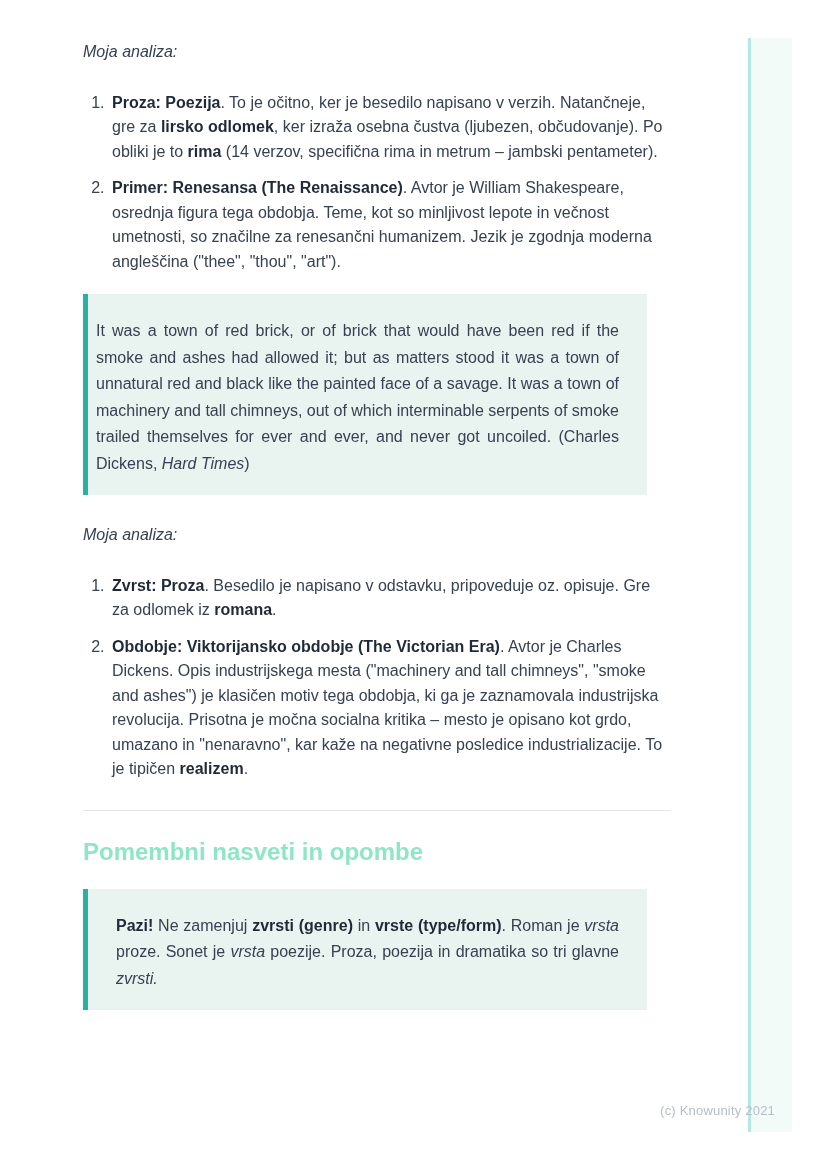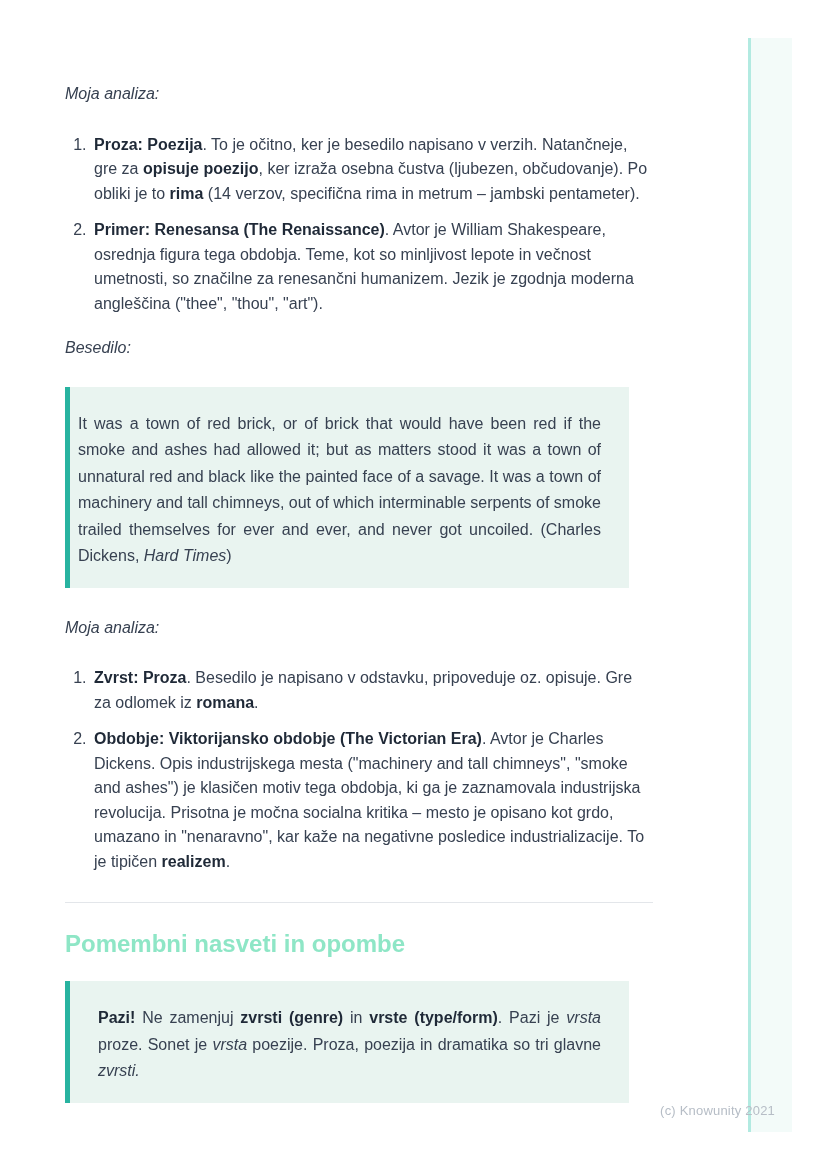--- a/index.html
+++ b/index.html
@@ -24,25 +24,24 @@
   }
   .edge-band{
     position:absolute;
     left:748px;top:38px;
     width:41px;height:1094px;
     background:var(--edge-band-fill);
     border-left:3px solid var(--edge-band-line);
   }
   .content{
     position:absolute;
-    left:65px;top:40px;
+    left:83px;top:40px;
     width:588px;
     font-size:16px;
     line-height:24.5px;
-    margin-top:42px;
   }
   .italic-label{
     font-style:italic;
     margin:0 0 26px 0;
   }
   .italic-label.second{margin-top:28px;}
   ol.analysis-list{
     margin:0 0 20px 0;
     padding-left:26px;
   }
@@ -94,39 +93,38 @@
 
 <div class="page">
 
   <div class="edge-band"></div>
 
   <div class="content">
 
     <p class="italic-label">Moja analiza:</p>
 
     <ol class="analysis-list">
-      <li><strong>Proza: Poezija</strong><span>. To je očitno, ker je besedilo napisano v verzih. Natančneje, gre za </span><strong>opisuje poezijo</strong><span>, ker izraža osebna čustva (ljubezen, občudovanje). Po obliki je to </span><strong>rima</strong><span> (14 verzov, specifična rima in metrum – jambski pentameter).</span></li>
+      <li><strong>Proza: Poezija</strong><span>. To je očitno, ker je besedilo napisano v verzih. Natančneje, gre za </span><strong>lirsko odlomek</strong><span>, ker izraža osebna čustva (ljubezen, občudovanje). Po obliki je to </span><strong>rima</strong><span> (14 verzov, specifična rima in metrum – jambski pentameter).</span></li>
       <li><strong>Primer: Renesansa (The Renaissance)</strong><span>. Avtor je William Shakespeare, osrednja figura tega obdobja. Teme, kot so minljivost lepote in večnost umetnosti, so značilne za renesančni humanizem. Jezik je zgodnja moderna angleščina ("thee", "thou", "art").</span></li>
     </ol>
 
 
-    <p class="italic-label">Besedilo:</p>
 
     <blockquote class="callout first-quote"><span>It was a town of red brick, or of brick that would have been red if the smoke and ashes had allowed it; but as matters stood it was a town of unnatural red and black like the painted face of a savage. It was a town of machinery and tall chimneys, out of which interminable serpents of smoke trailed themselves for ever and ever, and never got uncoiled. (Charles Dickens, </span><em>Hard Times</em><span>)</span></blockquote>
 
     <p class="italic-label second">Moja analiza:</p>
 
     <ol class="analysis-list">
       <li><strong>Zvrst: Proza</strong><span>. Besedilo je napisano v odstavku, pripoveduje oz. opisuje. Gre za odlomek iz </span><strong>romana</strong><span>.</span></li>
       <li><strong>Obdobje: Viktorijansko obdobje (The Victorian Era)</strong><span>. Avtor je Charles Dickens. Opis industrijskega mesta ("machinery and tall chimneys", "smoke and ashes") je klasičen motiv tega obdobja, ki ga je zaznamovala industrijska revolucija. Prisotna je močna socialna kritika – mesto je opisano kot grdo, umazano in "nenaravno", kar kaže na negativne posledice industrializacije. To je tipičen </span><strong>realizem</strong><span>.</span></li>
     </ol>
 
     <hr class="section-divider">
 
     <h2 class="mint-heading">Pomembni nasveti in opombe</h2>
 
-    <blockquote class="callout"><strong>Pazi!</strong><span> Ne zamenjuj </span><strong>zvrsti (genre)</strong><span> in </span><strong>vrste (type/form)</strong><span>. Pazi je </span><em>vrsta</em><span> proze. Sonet je </span><em>vrsta</em><span> poezije. Proza, poezija in dramatika so tri glavne </span><em>zvrsti.</em></blockquote>
+    <blockquote class="callout"><strong>Pazi!</strong><span> Ne zamenjuj </span><strong>zvrsti (genre)</strong><span> in </span><strong>vrste (type/form)</strong><span>. Roman je </span><em>vrsta</em><span> proze. Sonet je </span><em>vrsta</em><span> poezije. Proza, poezija in dramatika so tri glavne </span><em>zvrsti.</em></blockquote>
 
   </div>
 
   <div class="copyright">(c) Knowunity 2021</div>
 
 </div>
 
 </body></html>

